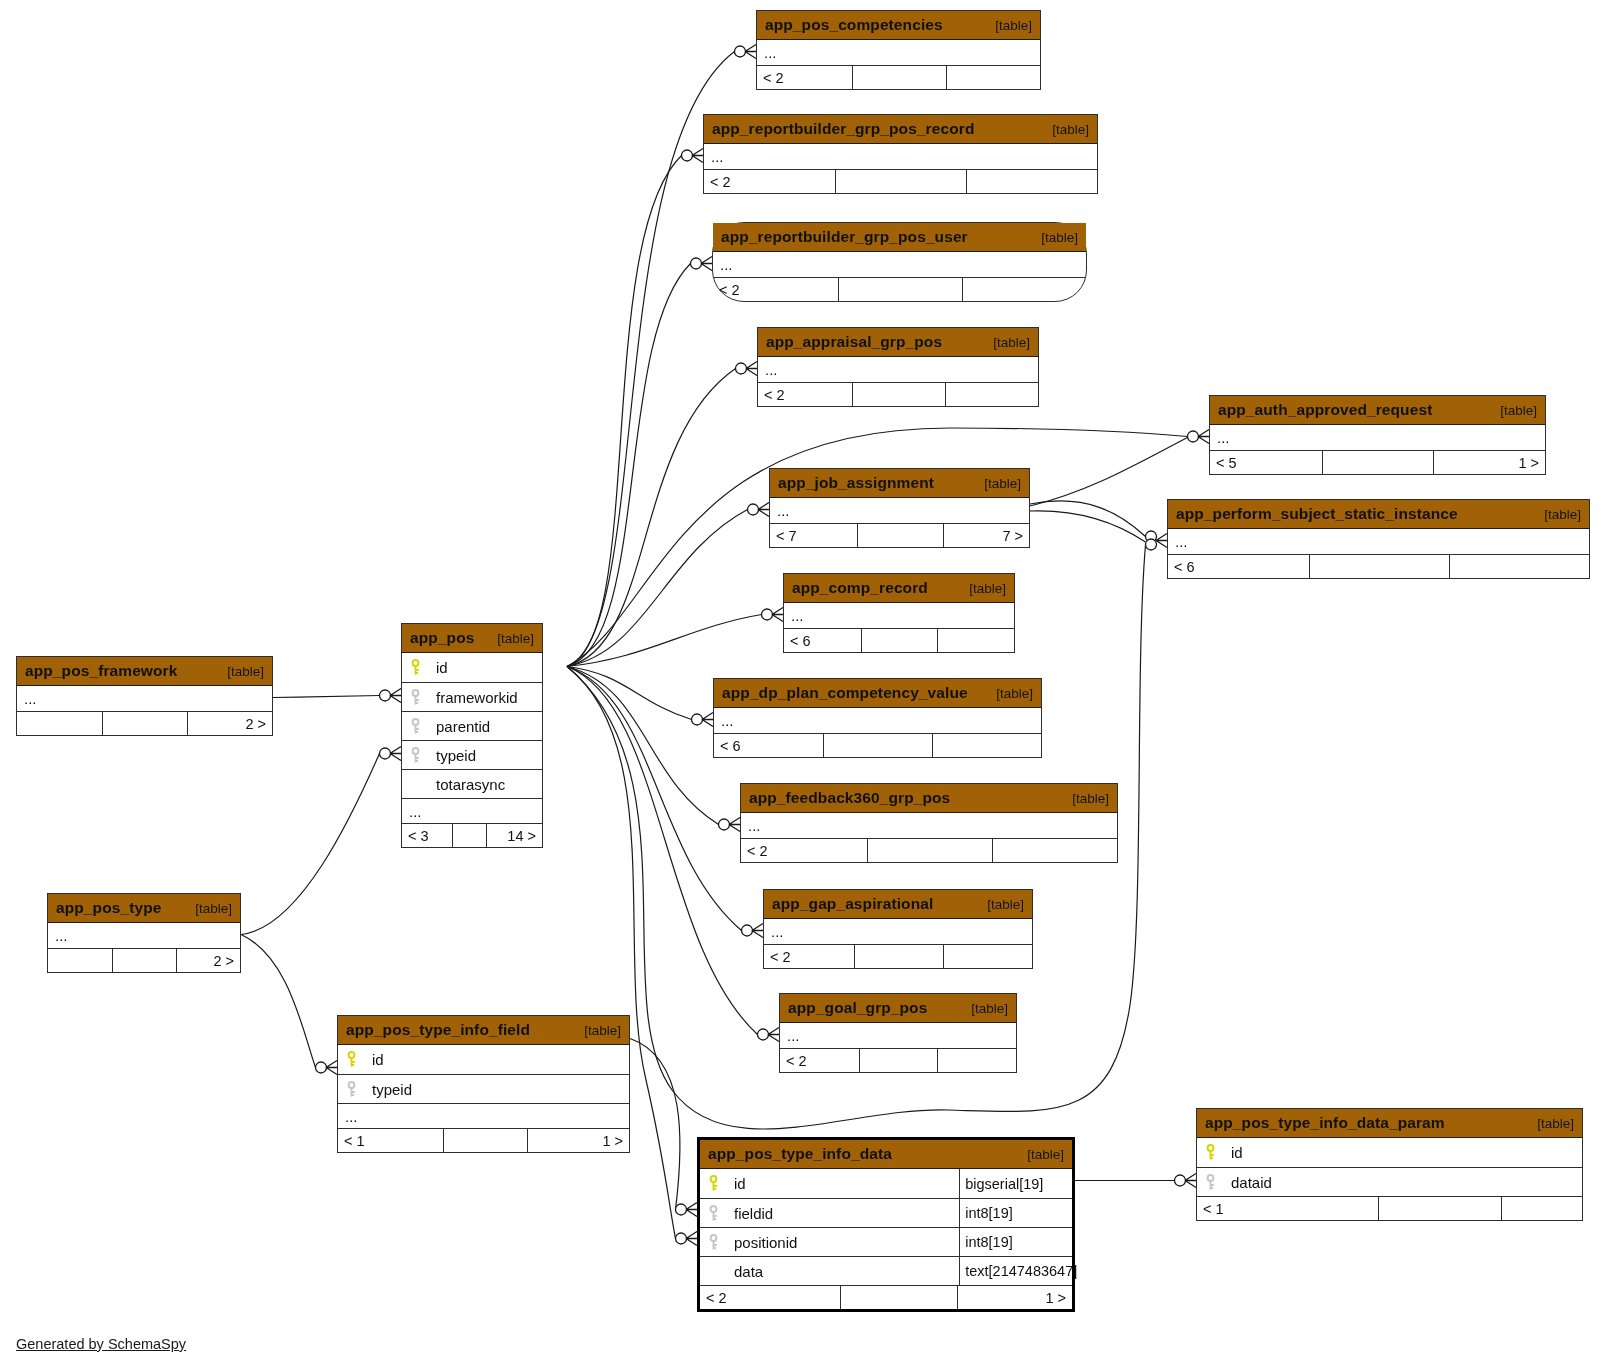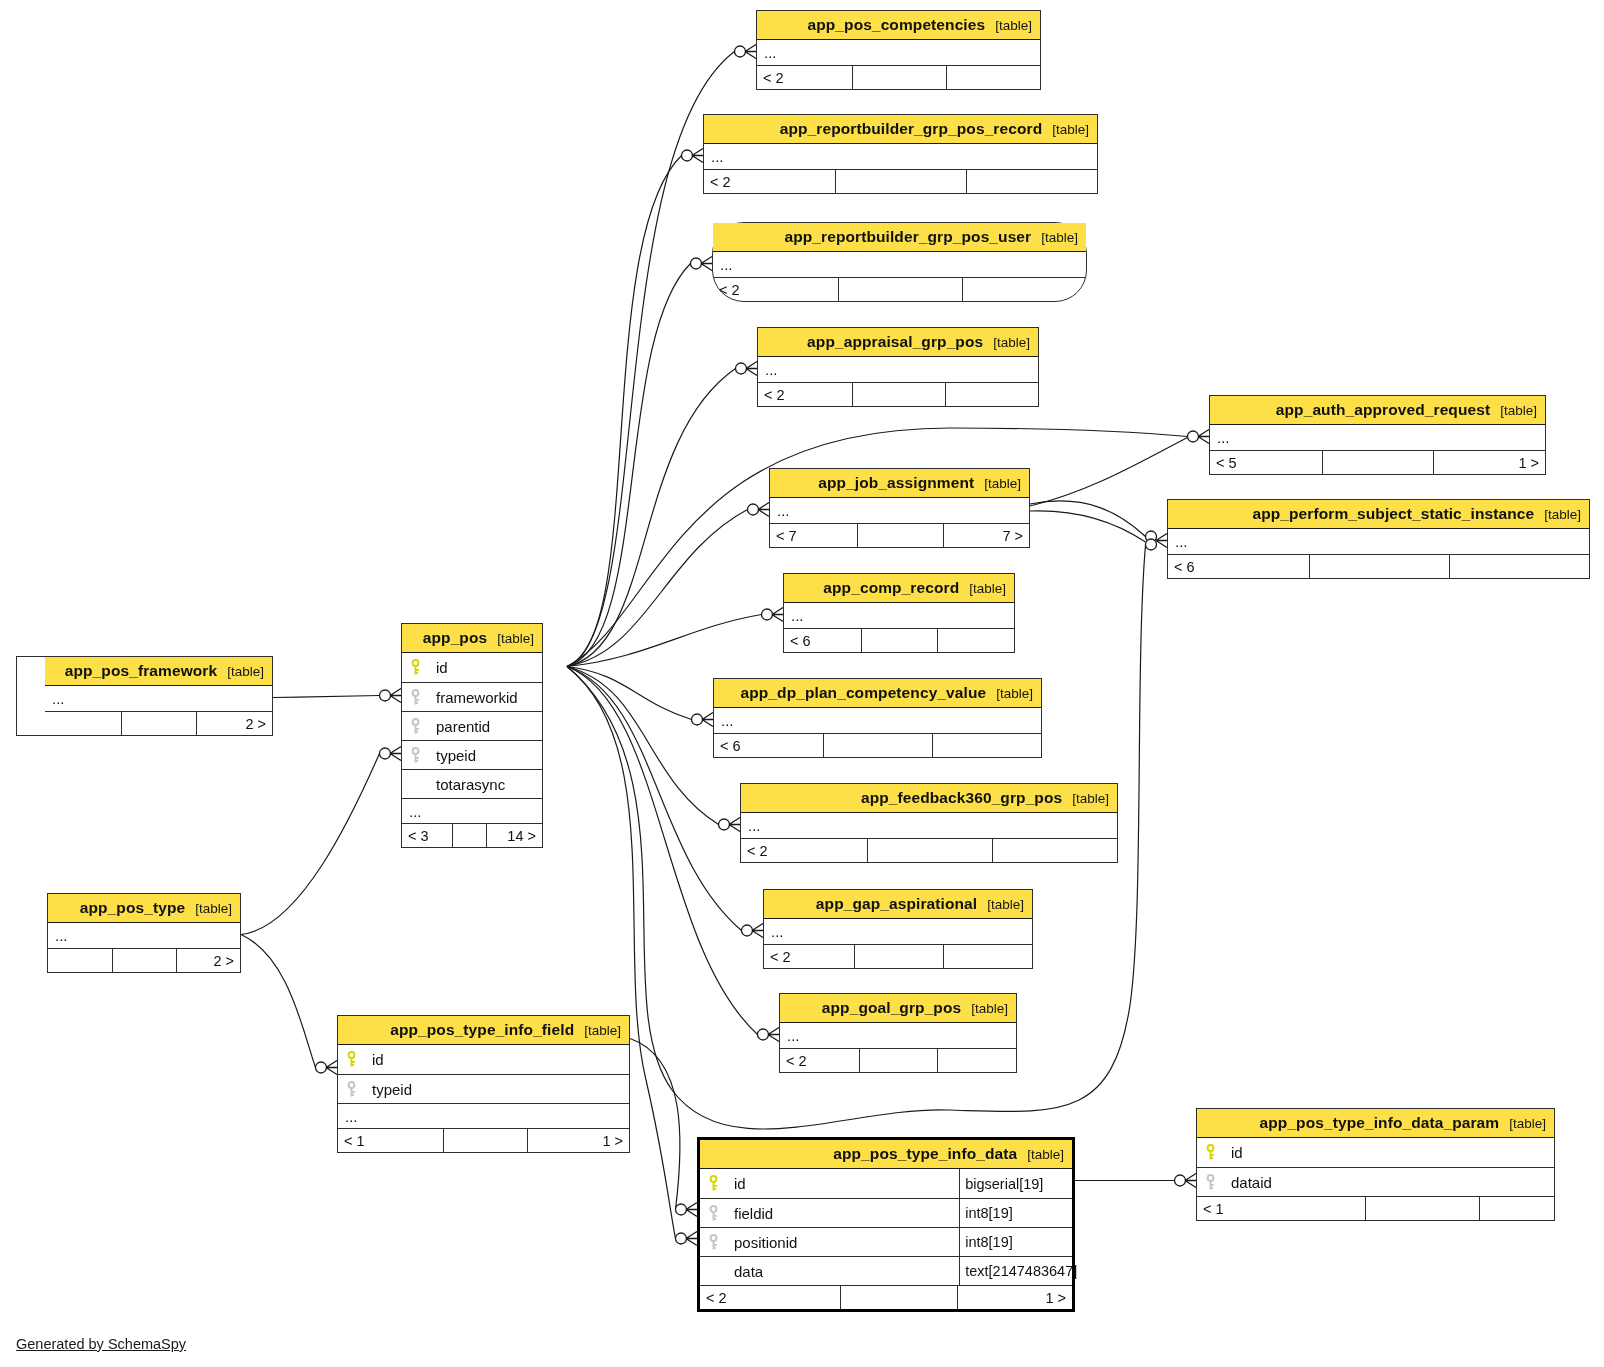--- a/index.html
+++ b/index.html
@@ -3,22 +3,22 @@
 <meta charset="utf-8">
 <style>
   html,body{margin:0;padding:0;background:#fff;}
   #canvas{position:relative;width:1604px;height:1367px;background:#ffffff;
           font-family:"Liberation Sans",sans-serif;color:#111;overflow:hidden;}
   #edges{position:absolute;left:0;top:0;z-index:1;}
   #tables{position:absolute;left:0;top:0;width:100%;height:100%;z-index:2;pointer-events:none;}
   .table-card{position:absolute;background:#fff;border:1.6px solid #2e2e2e;box-sizing:border-box;
               pointer-events:auto;}
   .table-card.emphasis{border:3px solid #000;}
-  .tc-header{display:flex;justify-content:flex-end;align-items:center;height:29px;
-             background:#fde047;border-bottom:1.7px solid #1c1c1c;padding:0 8px;box-sizing:border-box;}
+  .tc-header{display:flex;justify-content:space-between;align-items:center;height:29px;
+             background:#a16207;border-bottom:1.7px solid #1c1c1c;padding:0 8px;box-sizing:border-box;}
   .tc-name{font-weight:bold;font-size:15.5px;letter-spacing:.1px;white-space:nowrap;overflow:hidden;}
   .tc-tag{font-size:13.5px;color:#151515;padding-left:10px;}
   .tc-body > div + div{border-top:1px solid #2e2e2e;}
   .tc-row{height:29px;display:flex;align-items:center;padding-left:8px;box-sizing:border-box;font-size:15px;}
   .keyslot{width:18px;display:flex;align-items:center;justify-content:flex-start;flex:none;}
   .tc-fname{padding-left:8px;white-space:nowrap;flex:1 1 auto;}
   .tc-type{width:31%;flex:none;align-self:stretch;display:flex;align-items:center;
            border-left:1px solid #2e2e2e;padding-left:5px;font-size:14.5px;white-space:nowrap;box-sizing:border-box;}
   .tc-dots{height:25px;display:flex;align-items:center;padding-left:7px;font-size:15px;box-sizing:border-box;}
   .tc-footer{height:24px;display:flex;box-sizing:border-box;font-size:14.5px;}
@@ -349,21 +349,21 @@
         </div>
         <div class="tc-body">
           <div class="tc-dots">...</div>
           <div class="tc-footer">
             <span class="cell c0" style="width: 33.4%;">&lt; 2</span>
             <span class="cell c1" style="width: 33.3%;"></span>
             <span class="cell c2" style="width: 33.3%;"></span>
           </div>
         </div>
       </div>
-      <div class="table-card" style="left: 16px; top: 656px; width: 257px; padding-left: 28px;">
+      <div class="table-card" style="left: 16px; top: 656px; width: 257px;">
         <div class="tc-header">
           <span class="tc-name">app_pos_framework</span>
           <span class="tc-tag">[table]</span>
         </div>
         <div class="tc-body">
           <div class="tc-dots">...</div>
           <div class="tc-footer">
             <span class="cell c0" style="width: 33.4%;"></span>
             <span class="cell c1" style="width: 33.3%;"></span>
             <span class="cell c2" style="width: 33.3%;">2 &gt;</span>
@@ -457,21 +457,21 @@
             <span class="tc-fname">data</span>
             <span class="tc-type">text[2147483647]</span>
           </div>
           <div class="tc-footer">
             <span class="cell c0" style="width: 37.5%;">&lt; 2</span>
             <span class="cell c1" style="width: 31.5%;"></span>
             <span class="cell c2" style="width: 31%;">1 &gt;</span>
           </div>
         </div>
       </div>
-      <div class="table-card" style="left: 1196px; top: 1108px; width: 359px;">
+      <div class="table-card" style="left: 1196px; top: 1108px; width: 387px;">
         <div class="tc-header">
           <span class="tc-name">app_pos_type_info_data_param</span>
           <span class="tc-tag">[table]</span>
         </div>
         <div class="tc-body">
           <div class="tc-row">
             <span class="keyslot">
               <svg width="11" height="17" viewBox="0 0 11 17">
                 <circle cx="5.5" cy="4" r="2.9" fill="none" stroke="#d6d600" stroke-width="2"></circle>
                 <path d="M5.5 6.9 L5.5 15.6 M5.5 11 h3.3 M5.5 14 h2.6" stroke="#d6d600" stroke-width="1.9" fill="none"></path>

